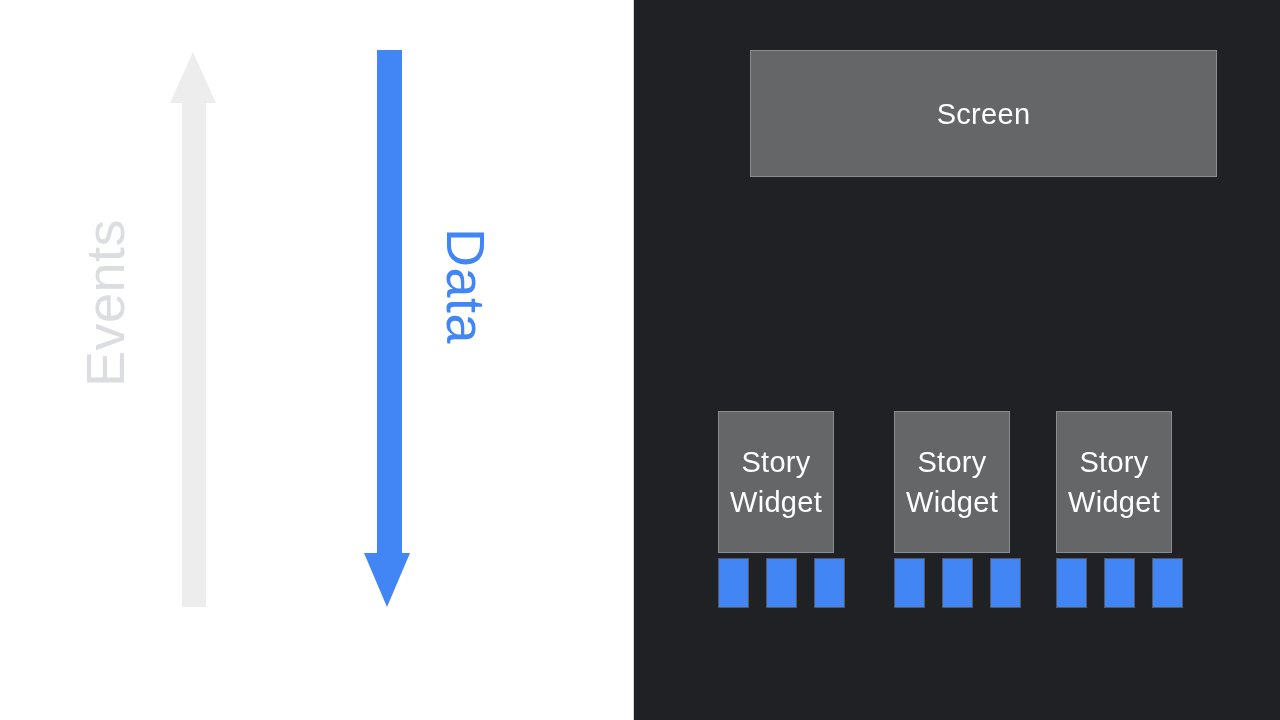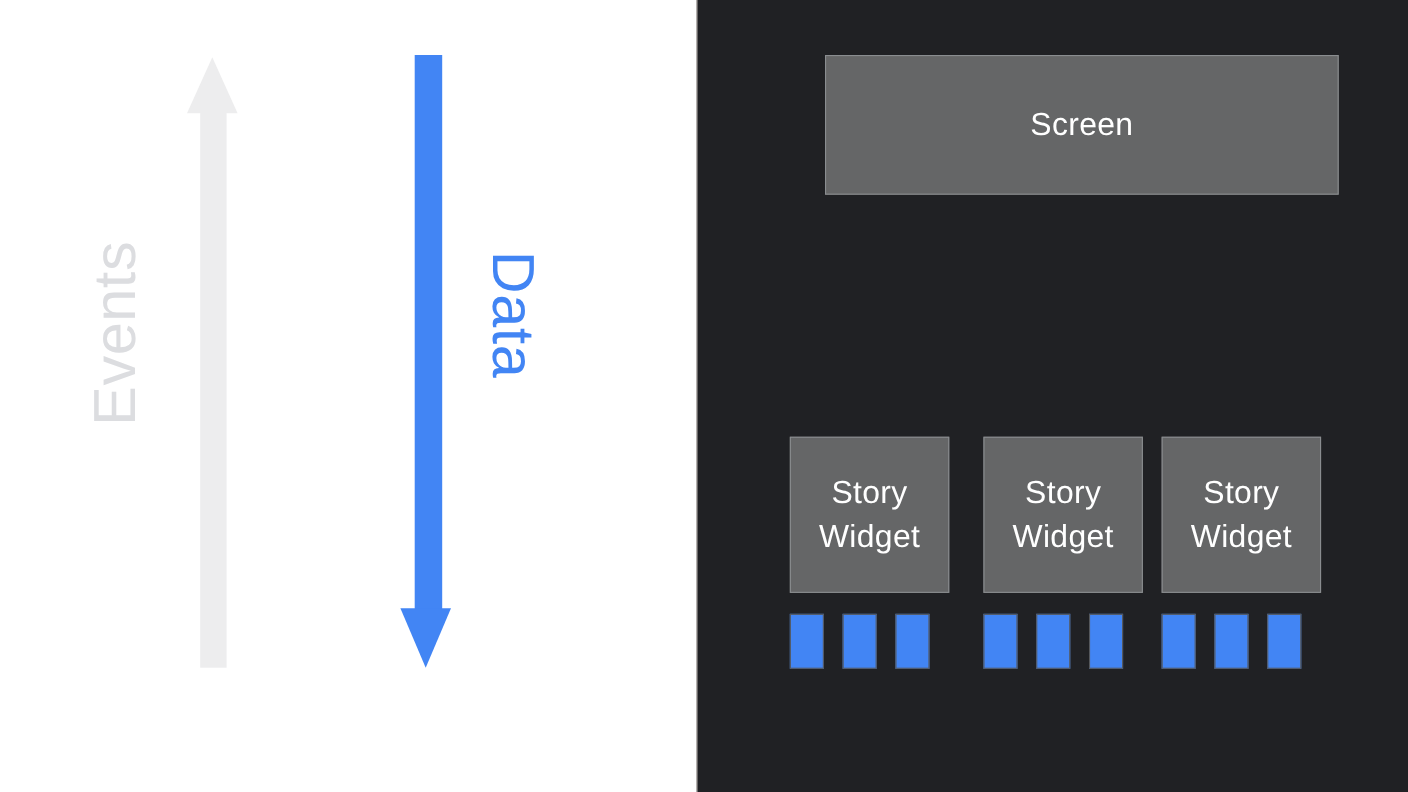--- a/index.html
+++ b/index.html
@@ -38,21 +38,21 @@
     background:var(--panel-bg);border-left:1px solid var(--panel-edge);
   }
   .node{
     position:absolute;display:flex;align-items:center;justify-content:center;
     background:var(--box-fill);border:1px solid var(--box-border);
     color:var(--box-text);font-size:29px;font-weight:500;letter-spacing:0.3px;
     text-align:center;line-height:40px;
   }
   .node-screen  {left:91px; top:50px;  width:467px;height:127px;margin-left:25px;}
   .node-newsfeed{left:84px; top:219px; width:467px;height:136px;}
-  .node-story   {top:397px; width:145px;height:142px;padding:0 4px;}
+  .node-story   {top:411px; width:116px;height:142px;padding:0 4px;}
   .story-1{left:84px;}
   .story-2{left:260px;}
   .story-3{left:422px;}
   .chip{
     position:absolute;top:558px;width:31px;height:50px;
     background:var(--accent-blue);border:1px solid var(--chip-border);
   }
   .c1{left:84px;}  .c2{left:132px;} .c3{left:180px;}
   .c4{left:260px;} .c5{left:308px;} .c6{left:356px;}
   .c7{left:422px;} .c8{left:470px;} .c9{left:518px;}

